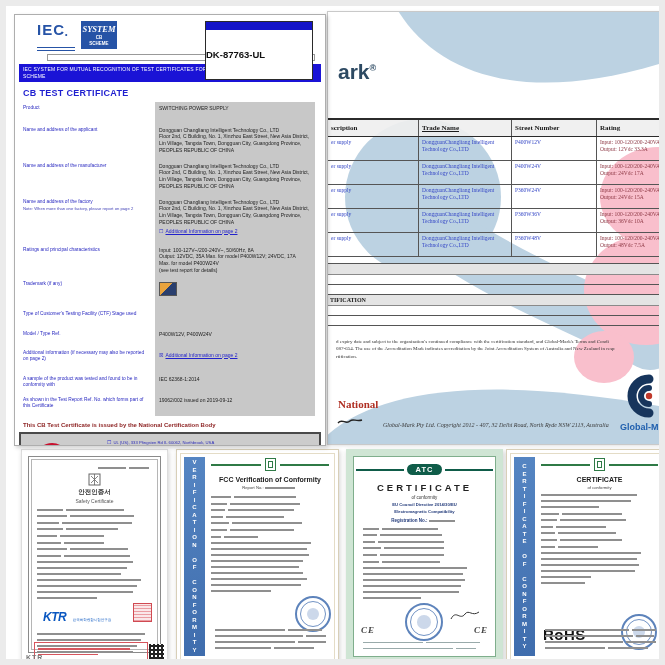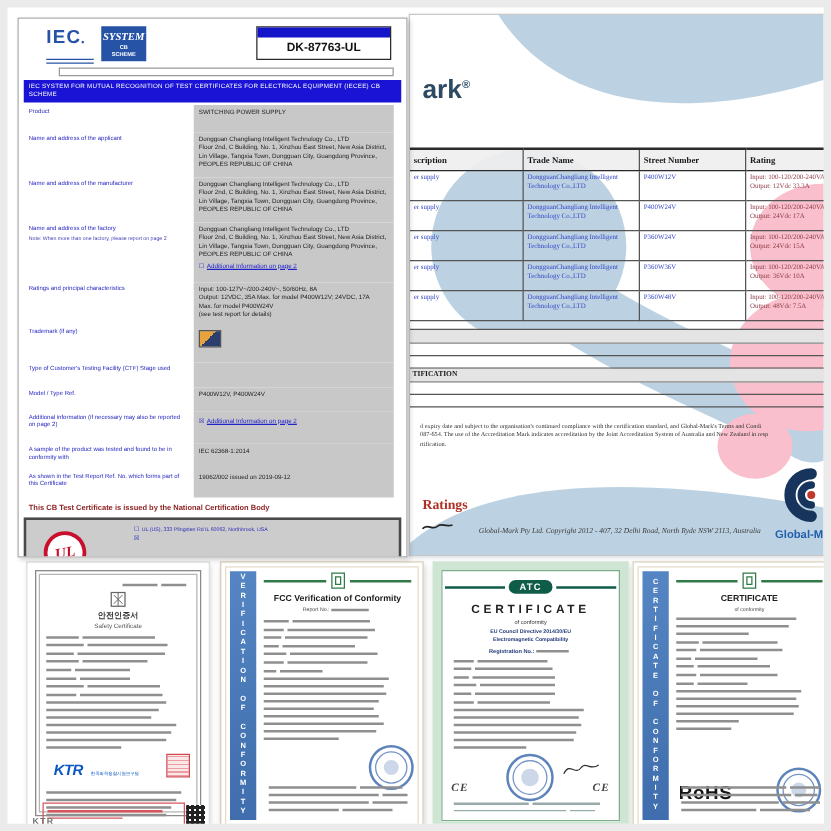--- a/index.html
+++ b/index.html
@@ -35,21 +35,21 @@
   
   .cb{position:absolute;left:8px;top:8px;width:310px;height:430px;background:#fff;border:1px solid #aeaeae;box-shadow:2px 2px 4px rgba(0,0,0,.18);z-index:2;overflow:hidden;}
   .cb-logos{position:relative;height:34px;margin-top:4px;}
   .iec-logo{position:absolute;left:22px;top:2px;width:38px;height:26px;color:#2653a6;font:bold 15px "Liberation Sans",sans-serif;letter-spacing:1px;border-bottom:4px double #2653a6;}
   .iec-logo i{font-style:normal;font-size:7px;vertical-align:bottom;}
   .iecee-logo{position:absolute;left:66px;top:2px;width:36px;height:28px;background:#2653a6;color:#fff;text-align:center;line-height:1;padding-top:3px;box-sizing:border-box;}
   .iecee-l1{font:bold italic 8.5px "Liberation Serif",serif;}
   .iecee-l2{font:bold 4.5px "Liberation Sans",sans-serif;margin-top:1px;}
   .dk-box{position:absolute;left:190px;top:2px;width:106px;border:1px solid #2a2a2a;background:#fff;}
   .dk-bar{height:8px;background:#1414c8;}
-  .dk-no{font:bold 9.5px "Liberation Sans",sans-serif;color:#111;text-align:center;padding:3px 0;}
+  .dk-no{font:bold 9.5px "Liberation Sans",sans-serif;color:#111;text-align:left;padding:19px 0;}
   .cb-thinbar{margin:1px 10px 0 32px;height:5px;border:1px solid #999;}
   .cb-banner{margin:3px 4px 0 4px;background:#1a13d6;color:#fff;font:5px/1.35 "Liberation Sans",sans-serif;padding:2px 4px;letter-spacing:.2px;}
   .cb-title{margin:6px 0 4px 8px;font:bold 9px "Liberation Sans",sans-serif;color:#1f1fd0;letter-spacing:.3px;}
   .cb-grid{display:grid;grid-template-columns:132px 1fr;margin:2px 10px 0 8px;}
   .cb-label{font:4.8px/1.3 "Liberation Sans",sans-serif;color:#2929c0;padding:3px 6px 0 0;}
   .cb-note{font-size:4.2px;color:#4545b8;margin-top:1px;}
   .cb-value{background:#c8c8c8;font:5px/1.35 "Liberation Sans",sans-serif;color:#1d1d1d;padding:3px 4px;}
   .cb-linkrow{margin-top:2px;}
   .glyph{font-family:"DejaVu Sans",sans-serif;color:#2222cc;margin-right:2px;font-size:5px;}
   .cb-link{color:#2222cc;text-decoration:underline;}
@@ -131,21 +131,21 @@
       <path d="M -10,432 C 40,378 150,362 331,394 L 331,432 Z" fill="#bcd2e2"></path>
       <ellipse cx="330" cy="185" rx="58" ry="50" fill="#f9bfcc"></ellipse>
       <ellipse cx="318" cy="278" rx="62" ry="55" fill="#f9bfcc"></ellipse>
       <ellipse cx="276" cy="345" rx="30" ry="26" fill="#f9bfcc"></ellipse>
     </svg>
     <div class="gm-ark"><span>ark</span><sup>®</sup></div>
     <table class="gm-table">
       <thead>
           <tr id="gm-head">
             <th style="width: 84px; margin-top: 13px;">scription</th>
-            <th style="width: 86px;">Trade Name</th>
+            <th style="width: 86px; text-decoration: underline;">Trade Name</th>
             <th style="width: 78px;">Street Number</th>
             <th style="width: 97px;">Rating</th>
           </tr>
         </thead>
       <tbody id="gm-body">
           <tr>
             <td class="gm-desc">er supply</td>
             <td class="gm-trade">DongguanChangliang Intelligent Technology Co.,LTD</td>
             <td class="gm-model">P400W12V</td>
             <td class="gm-rating">
@@ -200,21 +200,21 @@
           <div class="gm-sec">TIFICATION</div>
         </div>
       <div class="gm-r w9"></div>
       <div class="gm-r w9"></div>
     </div>
     <div class="gm-fine" id="gm-fine">
         <div>d expiry date and subject to the organisation's continued compliance with the certification standard, and Global-Mark's Terms and Condi</div>
         <div>087-654. The use of the Accreditation Mark indicates accreditation by the Joint Accreditation System of Australia and New Zealand in resp</div>
         <div>rtification.</div>
       </div>
-    <div class="gm-manager">Ratings</div>
+    <div class="gm-manager">National</div>
     <svg class="gm-sig" width="28" height="10" viewBox="0 0 28 10">
         <path d="M2,7 C6,2 10,9 14,5 C17,2 20,6 26,4" stroke="#222" stroke-width="1.4" fill="none"></path>
       </svg>
     <div class="gm-footer">Global-Mark Pty Ltd. Copyright 2012 - 407, 32 Delhi Road, North Ryde NSW 2113, Australia</div>
     <svg class="gm-logo" width="46" height="48" viewBox="0 0 46 48">
       <path d="M36,7 a17,17 0 1 0 0,34" stroke="#17355c" stroke-width="9" fill="none" stroke-linecap="round"></path>
       <path d="M36,16 a8,8 0 1 0 0,16" stroke="#17355c" stroke-width="6" fill="none" stroke-linecap="round"></path>
       <circle cx="36" cy="24" r="3.2" fill="#c0392b"></circle>
     </svg>
     <div class="gm-logotext">Global-M</div>
@@ -228,20 +228,21 @@
         <div class="iecee-l2">CB</div>
         <div class="iecee-l2">SCHEME</div>
       </div>
       <div class="dk-box">
         <div class="dk-bar"></div>
         <div class="dk-no">DK-87763-UL</div>
       </div>
     </div>
     <div class="cb-thinbar"></div>
     <div class="cb-banner">IEC SYSTEM FOR MUTUAL RECOGNITION OF TEST CERTIFICATES FOR ELECTRICAL EQUIPMENT (IECEE) CB SCHEME</div>
+    <div class="cb-title">CB TEST CERTIFICATE</div>
     <div class="cb-grid" id="cb-fields">
         <div class="cb-label">
           <div>Product</div>
         </div>
         <div class="cb-value" style="min-height: 16px;">
           <div>SWITCHING POWER SUPPLY</div>
         </div>
         <div class="cb-label">
           <div>Name and address of the applicant</div>
         </div>

